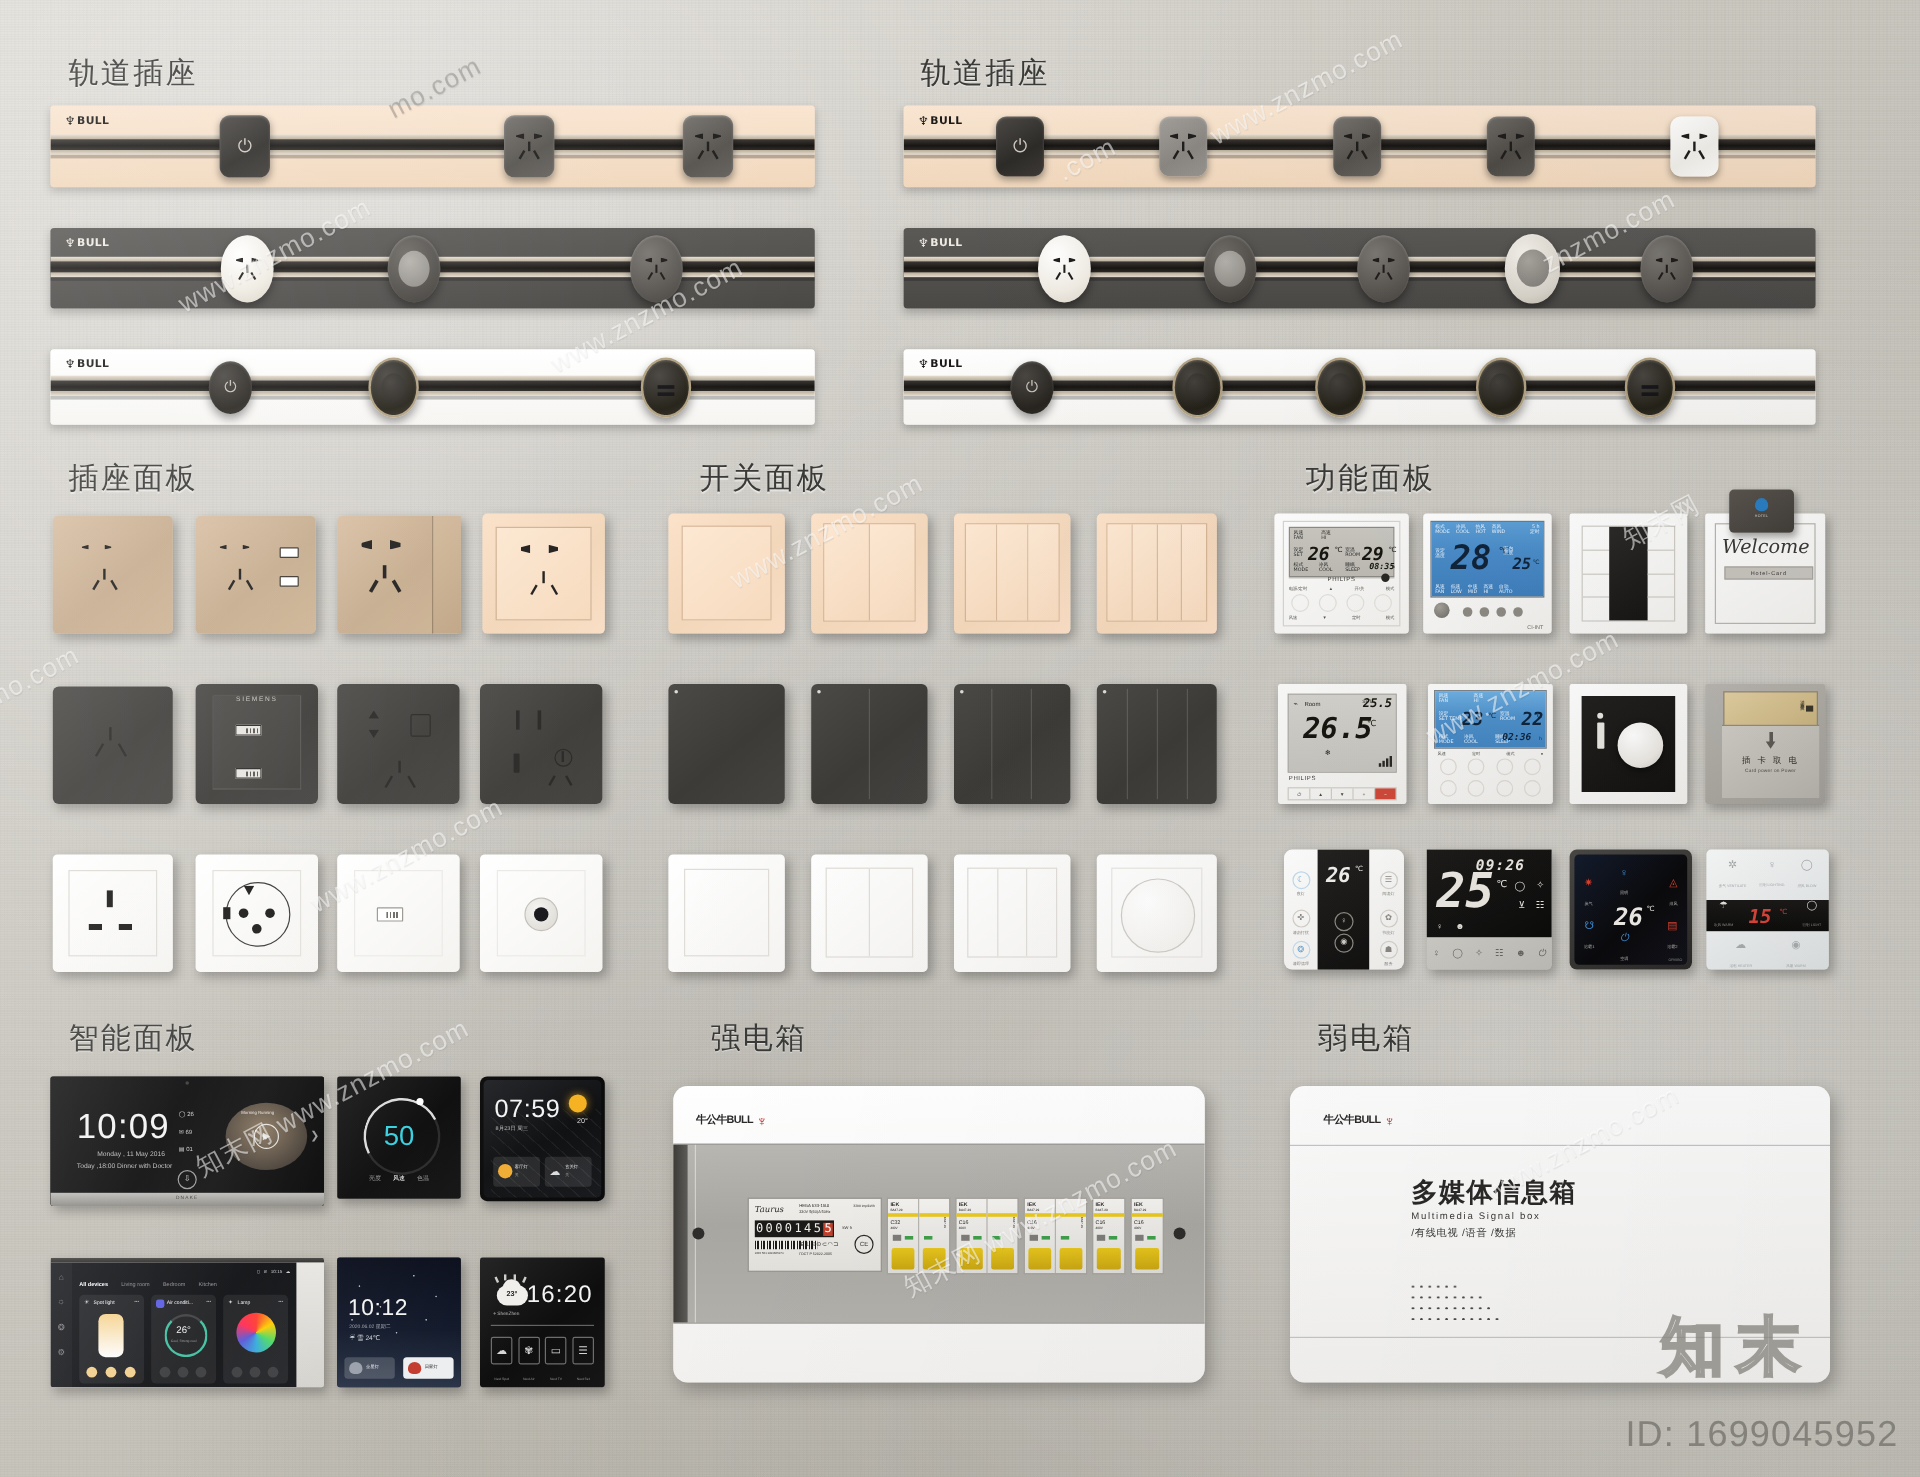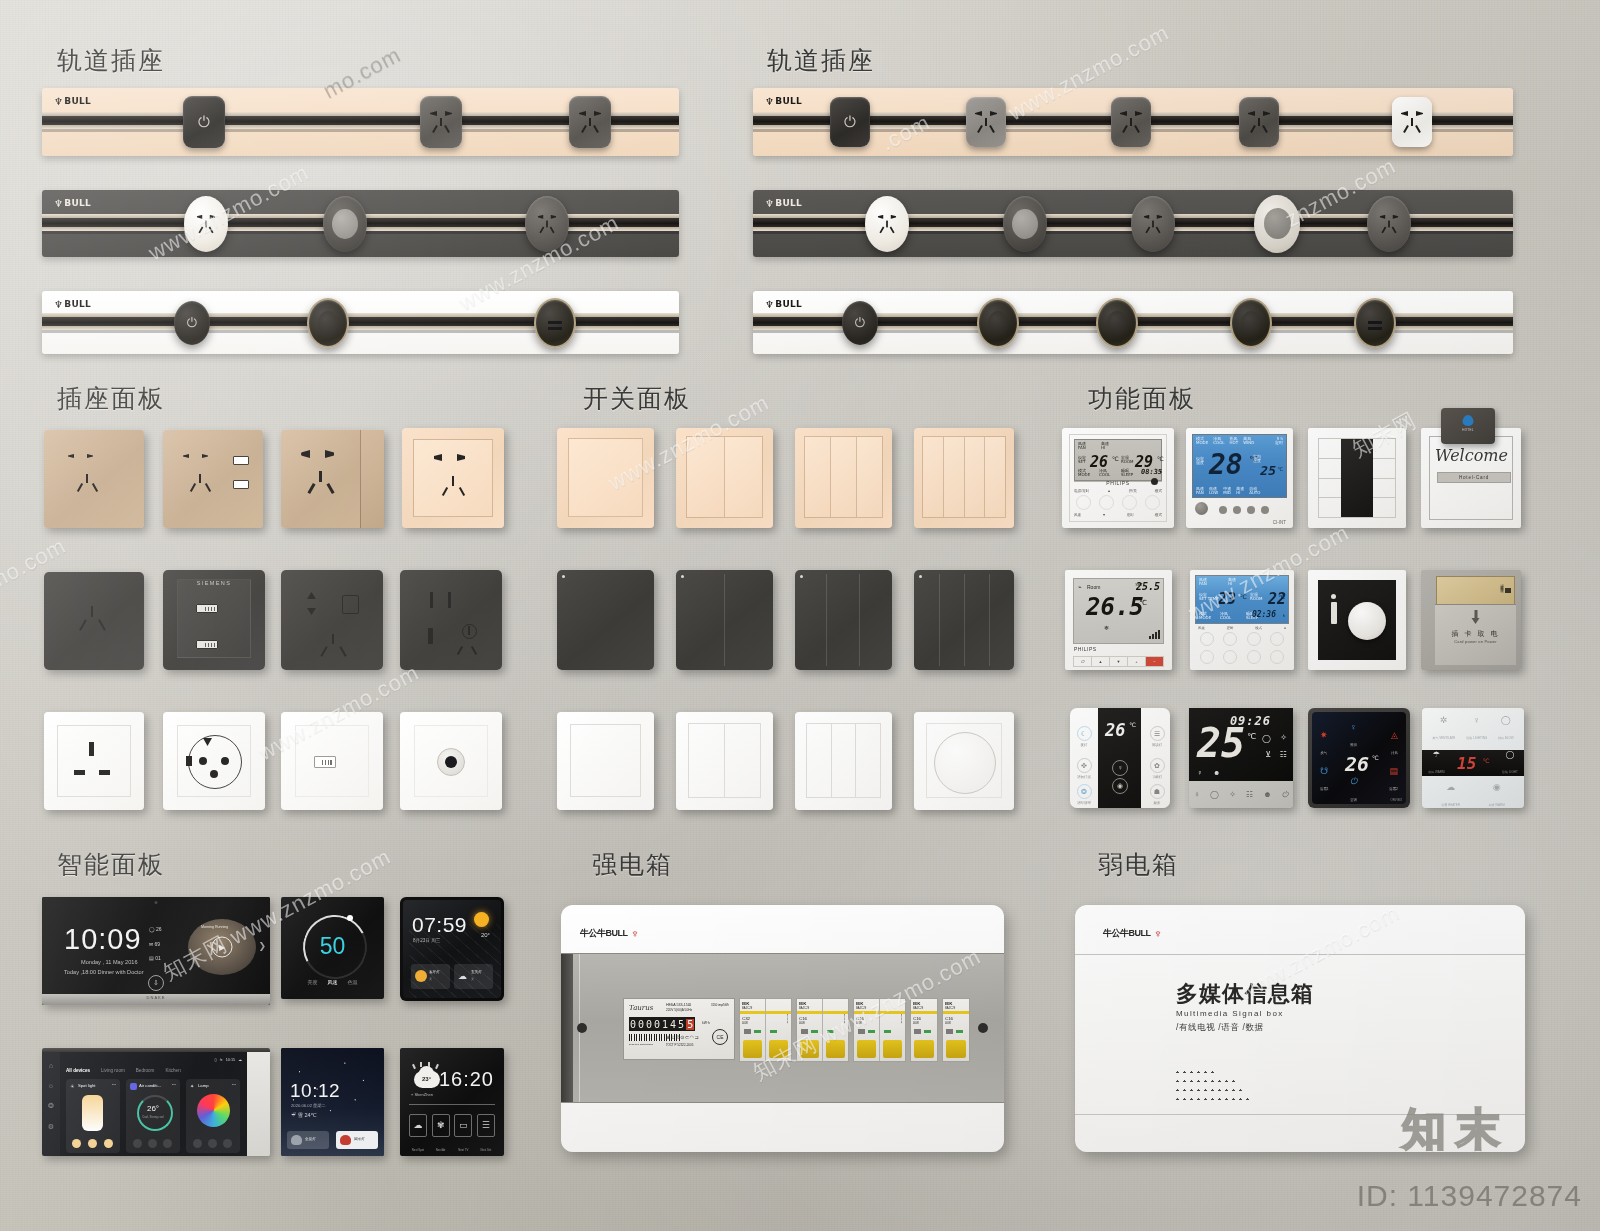--- a/index.html
+++ b/index.html
@@ -80,21 +80,21 @@
   .lcd{font-family:"DejaVu Sans Mono","Liberation Mono",monospace;font-weight:bold;font-style:italic;}
 
   
   .wm{
     position:absolute;color:rgba(255,255,255,.55);font-size:22px;letter-spacing:1px;
     transform:rotate(-28deg);white-space:nowrap;pointer-events:none;
     font-family:"Liberation Sans",sans-serif;text-shadow:0 1px 1px rgba(0,0,0,.08);
   }
   .wm-dk{color:rgba(120,118,112,.35);}
   #brandwm{
-    position:absolute;right:90px;bottom:72px;font-size:44px;font-weight:bold;
+    position:absolute;right:90px;bottom:72px;font-size:53px;font-weight:bold;
     color:transparent;-webkit-text-stroke:2px rgba(130,128,122,.75);
     letter-spacing:10px;font-family:"DejaVu Sans",sans-serif;pointer-events:none;
   }
   #idwm{
     position:absolute;right:18px;bottom:18px;font-size:30px;letter-spacing:1px;
     color:rgba(122,120,114,.85);font-family:"Liberation Sans",sans-serif;pointer-events:none;
   }
   .bullmark{color:#1c1a18;}
   .bullmark.lt{color:#efeae2;}
 </style>
@@ -1107,13 +1107,13 @@
 <div class="wm" style="left:1000px;top:60px;">www.znzmo.com</div>
 <div class="wm" style="left:1180px;top:560px;">www.znzmo.com</div>
 <div class="wm" style="left:150px;top:900px;">知末网 www.znzmo.com</div>
 <div class="wm" style="left:740px;top:1000px;">知末网 www.znzmo.com</div>
 <div class="wm" style="left:1230px;top:940px;">www.znzmo.com</div>
 <div class="wm" style="left:1350px;top:420px;">知末网</div>
 <div class="wm" style="left:250px;top:700px;">www.znzmo.com</div>
 <div class="wm" style="left:1280px;top:180px;">znzmo.com</div>
 <div class="wm" style="left:450px;top:250px;">www.znzmo.com</div>
 <div id="brandwm">知末</div>
-<div id="idwm">ID: 1139472874</div>
+<div id="idwm">ID: 1699045952</div>
 
 </body></html>

